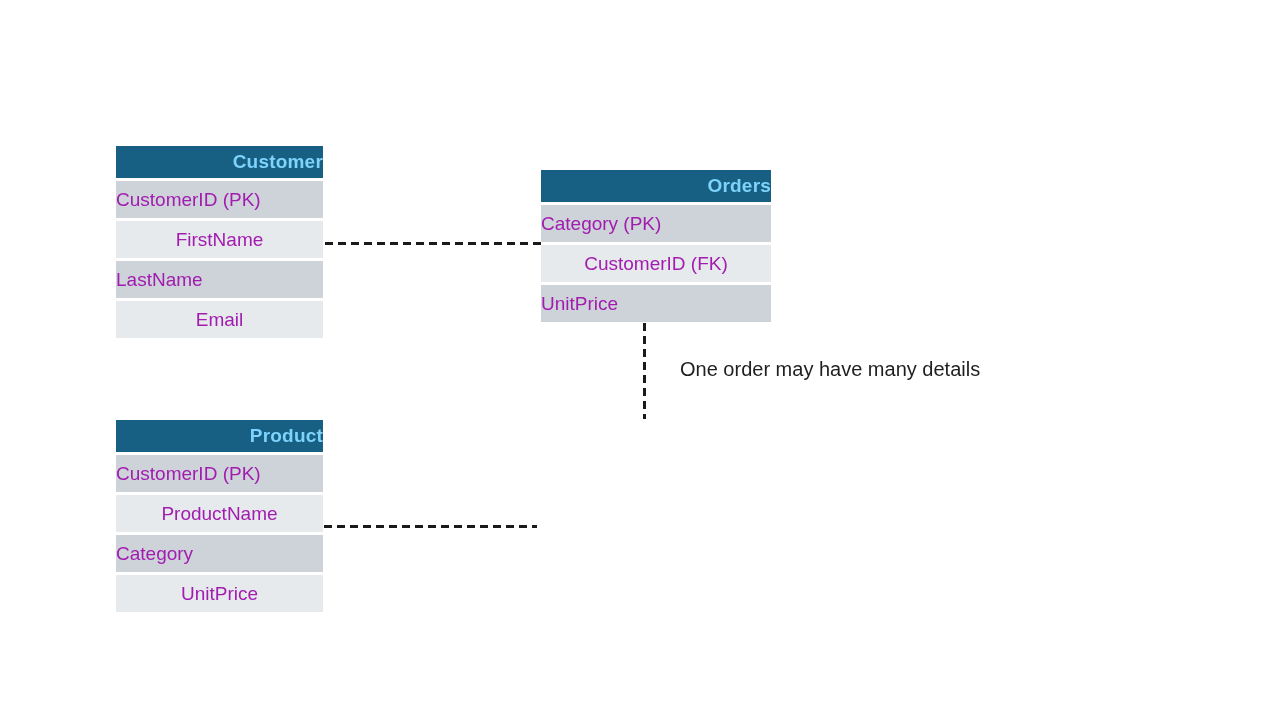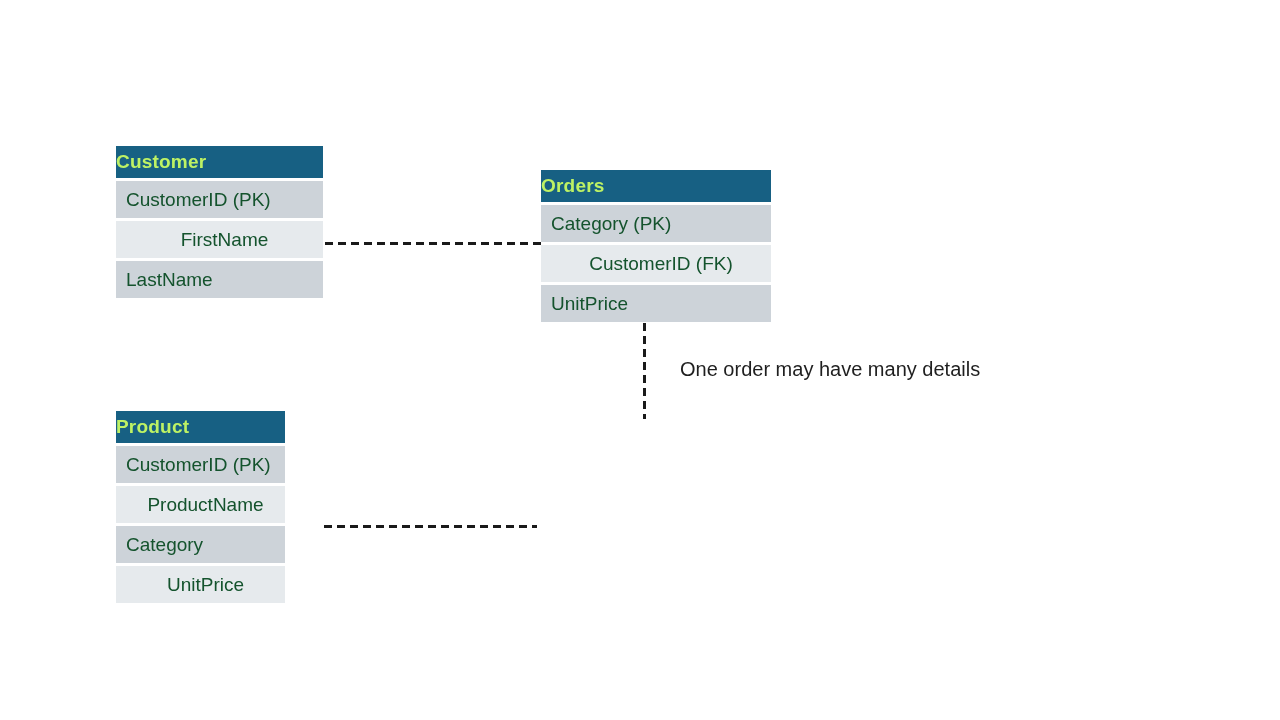--- a/index.html
+++ b/index.html
@@ -14,34 +14,34 @@
     background: #ffffff;
     font-family: "Liberation Sans", "DejaVu Sans", sans-serif;
     overflow: hidden;
   }
   .entity-table {
     position: absolute;
   }
   .tbl-header {
     height: 32px;
     background: #176083;
-    color: #bef264;
+    color: #7dd3fc;
     font-size: 19px;
     font-weight: bold;
-    text-align: left;
+    text-align: right;
     line-height: 32px;
     letter-spacing: 0.2px;
   }
   .tbl-row {
     height: 37px;
     margin-top: 3px;
     font-size: 19px;
     line-height: 37px;
-    color: #14532d;
-    padding-left: 10px;
+    color: #a21caf;
+    padding-left: 0;
     box-sizing: border-box;
     white-space: nowrap;
     overflow: hidden;
   }
   .row-dark  { background: #cdd3d9; }
   .row-light { background: #e6eaed; text-align: center; }
 
   .connector-h {
     position: absolute;
     height: 3px;
@@ -55,39 +55,40 @@
   .annotation {
     position: absolute;
     font-size: 20px;
     color: #1f1f1f;
     white-space: nowrap;
   }
 
   
   #tbl-customer      { left: 116px; top: 146px; width: 207px; }
   #tbl-orders        { left: 541px; top: 170px; width: 230px; }
-  #tbl-product       { left: 116px; top: 411px; width: 169px; }
+  #tbl-product       { left: 116px; top: 420px; width: 207px; }
   #tbl-orderdetails  { left: 537px; top: 420px; width: 218px; }
 
   #conn-customer-orders   { left: 325px; top: 242px; width: 216px; }
   #conn-product-details   { left: 324px; top: 525px; width: 213px; }
   #conn-orders-details    { left: 643px; top: 323px; height: 96px; }
 
   #annotation-order-details { left: 666px; top: 358px; margin-left: 14px; }
 </style>
 </head>
 <body>
 
 <div id="canvas">
 
   <div class="entity-table" id="tbl-customer">
     <div class="tbl-header">Customer</div>
     <div class="tbl-row row-dark">CustomerID (PK)</div>
     <div class="tbl-row row-light">FirstName</div>
     <div class="tbl-row row-dark">LastName</div>
+    <div class="tbl-row row-light">Email</div>
   </div>
 
   <div class="entity-table" id="tbl-orders">
     <div class="tbl-header">Orders</div>
     <div class="tbl-row row-dark">Category (PK)</div>
     <div class="tbl-row row-light">CustomerID (FK)</div>
     <div class="tbl-row row-dark">UnitPrice</div>
   </div>
 
   <div class="entity-table" id="tbl-product">

